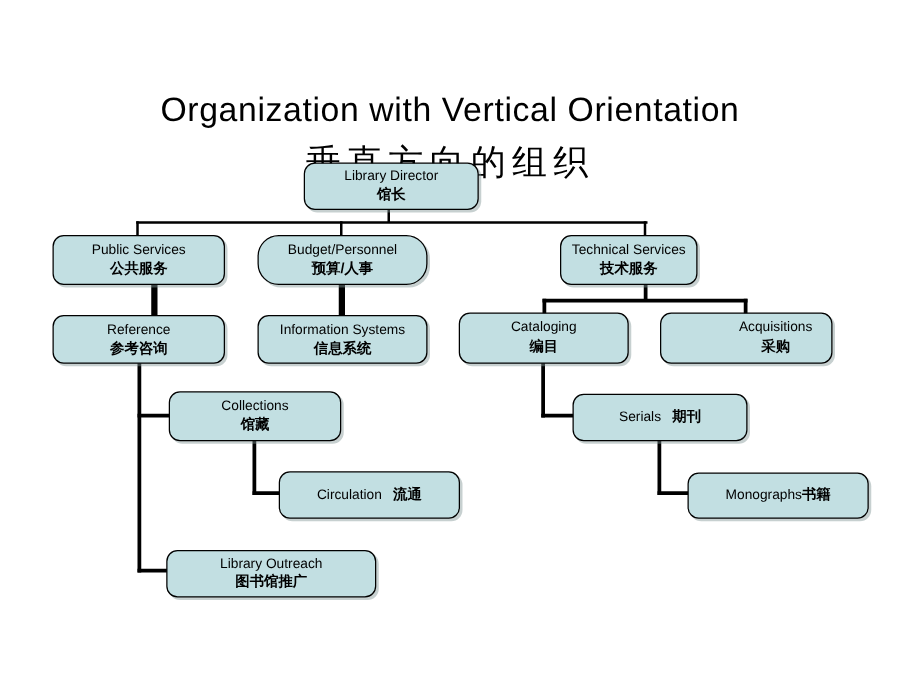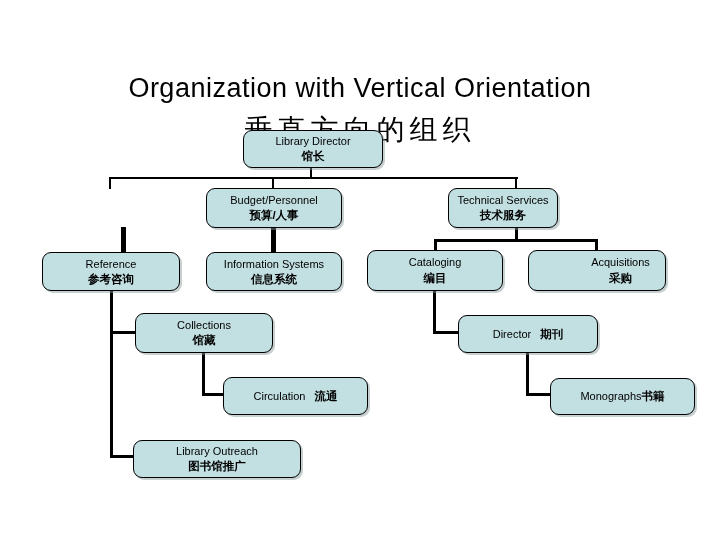--- a/index.html
+++ b/index.html
@@ -39,21 +39,21 @@
     padding: 2px 1px;
   }
   .node.inline { flex-direction: row; justify-content: center; align-items: center; }
   .node.inline .zh { margin-left: 9px; }
   .node.inline.nogap .zh { margin-left: 0; }
   .node .zh { font-size: 11.5px; font-weight: bold; }
 
   
   #n-director     { left:243px; top:130px; width:140px; height:38px; }
   #n-public       { left: 42px; top:188px; width:138px; height:40px; }
-  #n-budget       { left:206px; top:188px; width:136px; height:40px; }
+  #n-budget       { left:206px; top:188px; width:136px; height:40px;border-radius:17px; }
   #n-technical    { left:448px; top:188px; width:110px; height:40px; }
   #n-reference    { left: 42px; top:252px; width:138px; height:39px; }
   #n-infosys      { left:206px; top:252px; width:136px; height:39px; }
   #n-cataloging   { left:367px; top:250px; width:136px; height:41px; }
   #n-acquisitions { left:528px; top:250px; width:138px; height:41px;padding-left:48px; }
   #n-collections  { left:135px; top:313px; width:138px; height:40px; }
   #n-serials      { left:458px; top:315px; width:140px; height:38px; }
   #n-circulation  { left:223px; top:377px; width:145px; height:38px; }
   #n-monographs   { left:550px; top:378px; width:145px; height:37px; }
   #n-outreach     { left:133px; top:440px; width:168px; height:38px; }
@@ -110,20 +110,24 @@
   <div class="c" id="c-trunk-serials"></div>
   <div class="c" id="c-elbow-serials"></div>
   <div class="c" id="c-trunk-monographs"></div>
   <div class="c" id="c-elbow-monographs"></div>
 
   <div class="node" id="n-director">
     <span class="en">Library Director</span>
     <span class="zh">馆长</span>
   </div>
 
+  <div class="node" id="n-public">
+    <span class="en">Public Services</span>
+    <span class="zh">公共服务</span>
+  </div>
 
   <div class="node" id="n-budget">
     <span class="en">Budget/Personnel</span>
     <span class="zh">预算/人事</span>
   </div>
 
   <div class="node" id="n-technical">
     <span class="en">Technical Services</span>
     <span class="zh">技术服务</span>
   </div>
@@ -147,21 +151,21 @@
     <span class="en">Acquisitions</span>
     <span class="zh">采购</span>
   </div>
 
   <div class="node" id="n-collections">
     <span class="en">Collections</span>
     <span class="zh">馆藏</span>
   </div>
 
   <div class="node inline" id="n-serials">
-    <span class="en">Director</span>
+    <span class="en">Serials</span>
     <span class="zh">期刊</span>
   </div>
 
   <div class="node inline" id="n-circulation">
     <span class="en">Circulation</span>
     <span class="zh">流通</span>
   </div>
 
   <div class="node inline nogap" id="n-monographs">
     <span class="en">Monographs</span>

